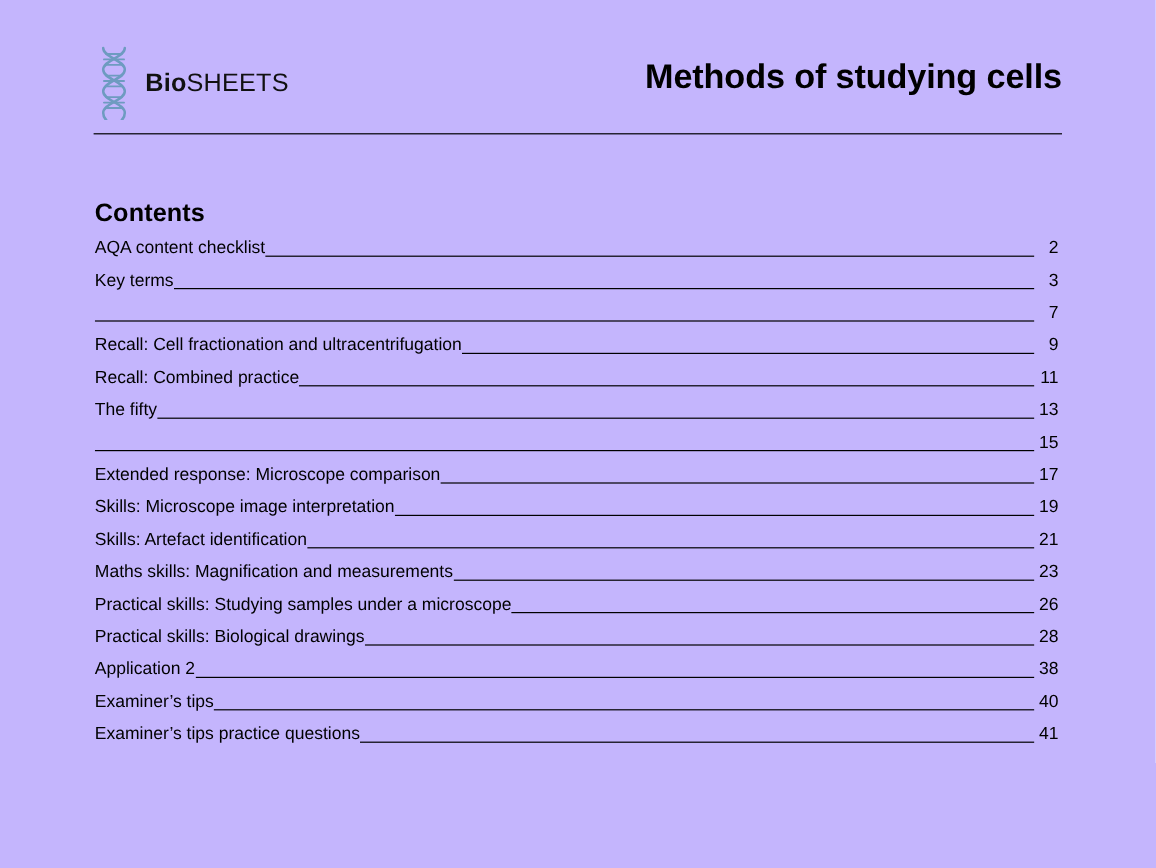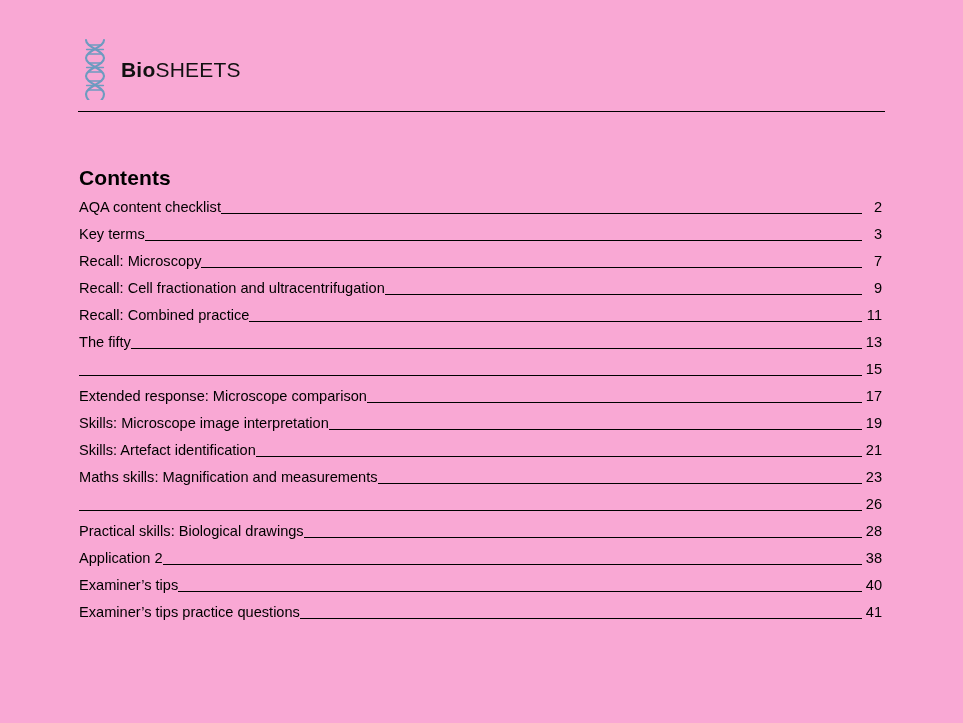--- a/index.html
+++ b/index.html
@@ -12,21 +12,21 @@
     height: 723px;
     font-family: "Liberation Sans", sans-serif;
     color: #000000;
     overflow: hidden;
     position: relative;
   }
 
   .slide {
     position: absolute;
     inset: 0;
-    background: #f9a8d4;
+    background: #c4b5fd;
   }
 
   
   .header {
     position: absolute;
     left: 78px;
     top: 36px;
     width: 807px;
     height: 72px;
   }
@@ -157,41 +157,41 @@
           <path d="M8.6 29.5 L25.4 29.5" stroke-width="1.5"></path>
           <path d="M10.5 34 L23.5 34" stroke-width="1.5"></path>
           <path d="M10.5 43 L23.5 43" stroke-width="1.5"></path>
           <path d="M8.6 47.5 L25.4 47.5" stroke-width="1.5"></path>
           <path d="M10.5 52 L23.5 52" stroke-width="1.5"></path>
         </svg>
       </span>
       <span class="brand-text"><span class="bio">Bio</span><span class="sheets">SHEETS</span></span>
     </div>
 
+    <div class="doc-title">Methods of studying cells</div>
   </div>
 
   <div class="header-rule"></div>
 
   <div class="contents-heading">Contents</div>
 
   <div class="toc">
       <div class="toc-row">
         <span class="toc-label">AQA content checklist</span>
         <span class="toc-leader"></span>
         <span class="toc-gap"></span>
         <span class="toc-page">2</span>
       </div>
       <div class="toc-row">
         <span class="toc-label">Key terms</span>
         <span class="toc-leader"></span>
         <span class="toc-gap"> </span>
         <span class="toc-page">3</span>
       </div>
       <div class="toc-row">
-        <span class="toc-label">Recall: Microscopy</span>
         <span class="toc-leader"></span>
         <span class="toc-gap"> </span>
         <span class="toc-page">7</span>
       </div>
       <div class="toc-row">
         <span class="toc-label">Recall: Cell fractionation and ultracentrifugation</span>
         <span class="toc-leader"></span>
         <span class="toc-gap"></span>
         <span class="toc-page">9</span>
       </div>
@@ -230,20 +230,21 @@
         <span class="toc-gap"></span>
         <span class="toc-page">21</span>
       </div>
       <div class="toc-row">
         <span class="toc-label">Maths skills: Magnification and measurements</span>
         <span class="toc-leader"></span>
         <span class="toc-gap"></span>
         <span class="toc-page">23</span>
       </div>
       <div class="toc-row">
+        <span class="toc-label">Practical skills: Studying samples under a microscope</span>
         <span class="toc-leader"></span>
         <span class="toc-gap"></span>
         <span class="toc-page">26</span>
       </div>
       <div class="toc-row">
         <span class="toc-label">Practical skills: Biological drawings</span>
         <span class="toc-leader"></span>
         <span class="toc-gap"></span>
         <span class="toc-page">28</span>
       </div>

